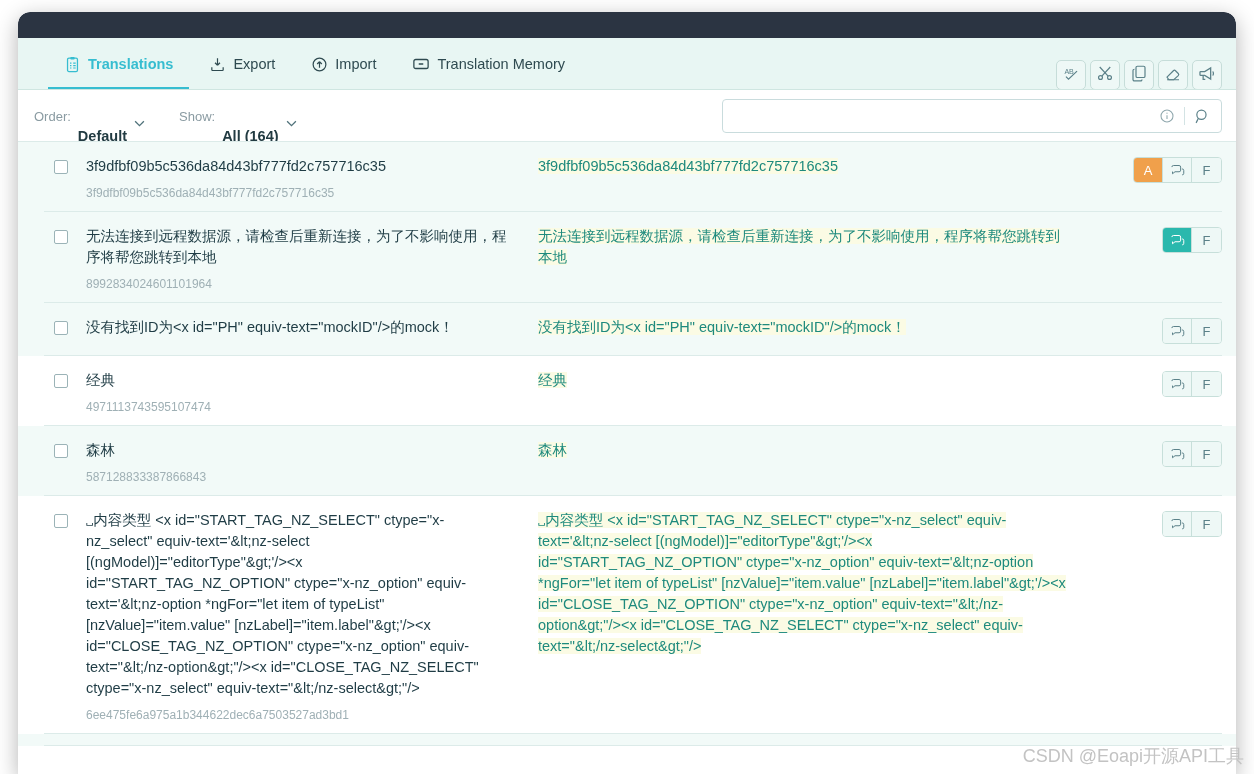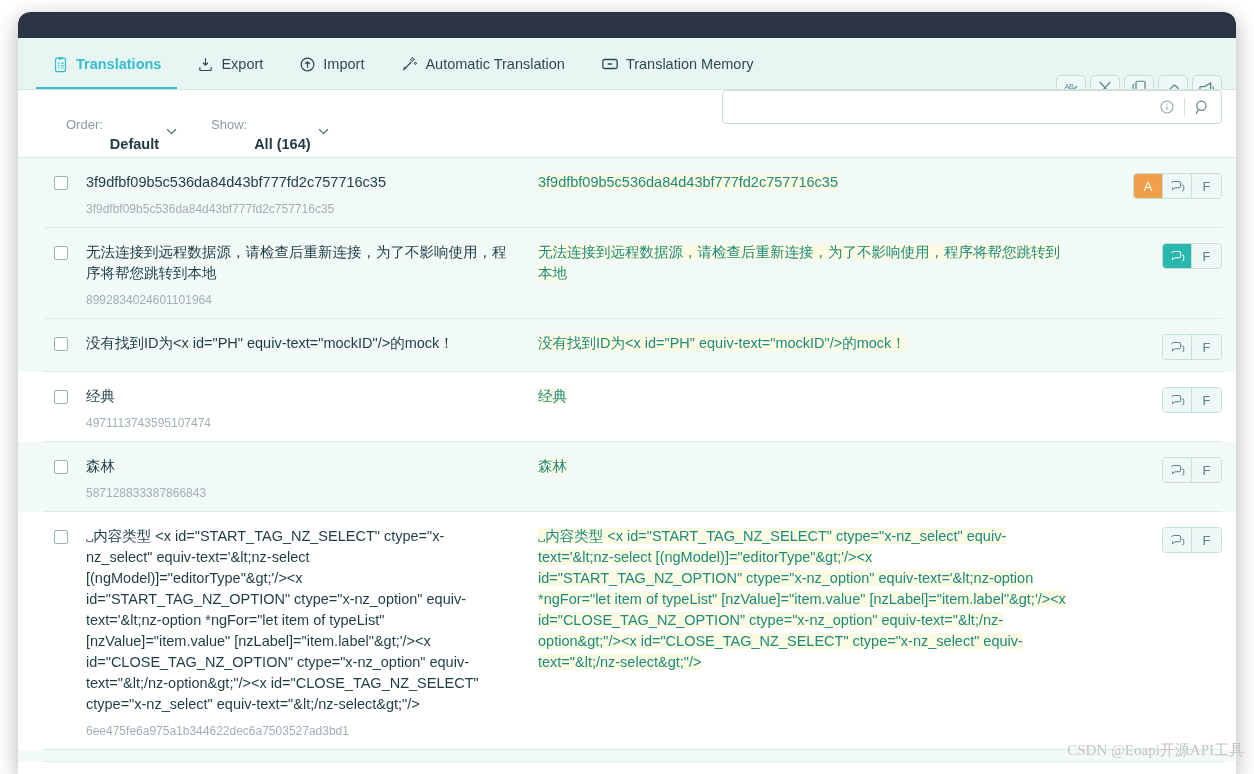--- a/index.html
+++ b/index.html
@@ -44,22 +44,22 @@
     display: flex;
     flex-direction: column;
   }
 
   
   .topnav {
     position: relative;
     height: 52px;
     background: #e8f6f3;
     display: flex;
-    align-items: flex-start;
-    padding: 0 14px 0 18px;
+    align-items: flex-end;
+    padding: 0 14px 0 30px;
   }
   .topnav::after {
     content: "";
     position: absolute;
     left: 0; right: 0; bottom: 0;
     height: 1px;
     background: #cfe6e1;
   }
 
   .nav-tabs {
@@ -108,24 +108,25 @@
     background: #eef8f6;
     display: flex;
     align-items: center;
     justify-content: center;
     cursor: pointer;
   }
 
   
   .filterbar {
     position: relative;
-    height: 68px;
-    background: #ffffff;
-    display: flex;
-    padding: 0 14px 0 48px;
+    height: 52px;
+    background: #ffffff;
+    display: flex;
+    align-items: center;
+    padding: 0 14px 0 16px;
   }
   .filterbar::after {
     content: "";
     position: absolute;
     left: 0; right: 0; bottom: 0;
     height: 1px;
     background: #dcebe9;
   }
 
   .fg { display: flex; align-items: center; gap: 7px; margin-right: 34px; }
@@ -260,26 +261,25 @@
     color: #5b8189;
   }
   .abtn:last-child { border-right: none; }
   .abtn.orange { background: #f0a04b; color: #ffffff; }
   .abtn.teal { background: #2ab8ad; color: #ffffff; }
 
   
   .watermark {
     position: absolute;
     right: 10px;
-    bottom: 14px;
-    font-size: 15px;
+    bottom: 6px;
+    font-size: 18px;
     color: #c3c3c3;
     white-space: nowrap;
     pointer-events: none;
-    font-family: Liberation Serif, serif;
   }
 </style>
 </head>
 <body>
 
 <div id="screen">
   <div class="window">
 
     <div class="titlebar"></div>
 
@@ -313,31 +313,20 @@
           <div class="nav-tab">
             <span class="ic">
               <svg width="17" height="17" viewBox="0 0 24 24" fill="none" stroke="#2e4a50" stroke-width="1.7">
                 <circle cx="12" cy="12" r="9"></circle>
                 <path d="M12 16.5V8M12 8l-3.3 3.3M12 8l3.3 3.3"></path>
               </svg>
             </span>
             <span>Import</span>
           </div>
 
-          <div class="nav-tab">
-            <span class="ic">
-              <svg width="18" height="18" viewBox="0 0 24 24" fill="none" stroke="#2e4a50" stroke-width="1.7">
-                <path d="M4.5 20L15 9.5"></path>
-                <path d="M7 18.2l-2-2"></path>
-                <path d="M16.5 3.2l.9 2 2 .9-2 .9-.9 2-.9-2-2-.9 2-.9z" stroke-width="1.2"></path>
-                <path d="M20.5 9.2l.6 1.3 1.3.6-1.3.6-.6 1.3-.6-1.3-1.3-.6 1.3-.6z" stroke-width="1.1"></path>
-              </svg>
-            </span>
-            <span>Automatic Translation</span>
-          </div>
 
           <div class="nav-tab">
             <span class="ic">
               <svg width="18" height="18" viewBox="0 0 24 24" fill="none" stroke="#2e4a50" stroke-width="1.7">
                 <rect x="2.5" y="6" width="19" height="12" rx="2.5"></rect>
                 <path d="M9 12h6"></path>
               </svg>
             </span>
             <span>Translation Memory</span>
           </div>

